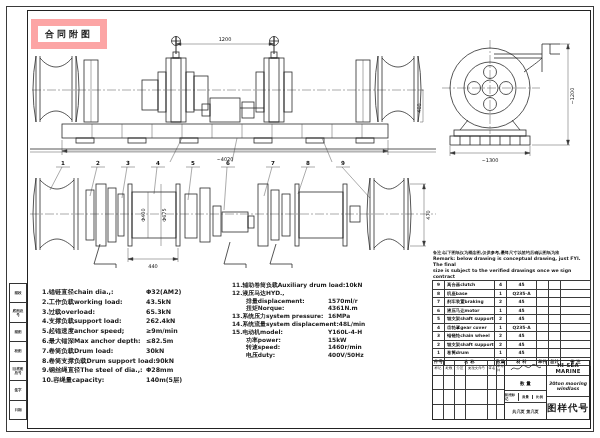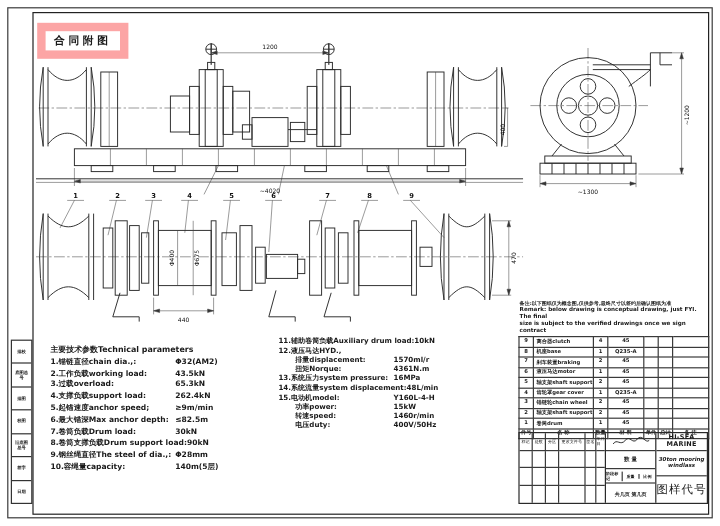--- a/index.html
+++ b/index.html
@@ -50,21 +50,21 @@
   .mid-cell{border-bottom:0.5px solid #3a3a3a;display:flex;align-items:center;justify-content:center;
             font-size:4.6px;font-weight:bold;box-sizing:border-box;}
   .stage-row{display:flex;}
   .stage-row>div{flex:1;border-right:0.5px solid #3a3a3a;display:flex;align-items:center;justify-content:center;
                  font-size:3.4px;overflow:hidden;}
   .stage-row>div:last-child{border-right:none;}
   .rt-cell{border-bottom:0.5px solid #3a3a3a;display:flex;align-items:center;justify-content:center;
            text-align:center;box-sizing:border-box;}
   .company{font-size:5.4px;font-weight:bold;letter-spacing:0.2px;}
   .product{font-size:4.6px;font-style:italic;font-weight:bold;}
-  .dcode{font-size:9.5px;font-weight:normal;letter-spacing:1px;}
+  .dcode{font-size:9.5px;font-weight:bold;letter-spacing:1px;}
   
   .strip{position:absolute;left:9px;top:283px;width:18px;height:137px;border:0.6px solid #333;
          display:flex;flex-direction:column;box-sizing:border-box;}
   .strip>div{flex:1;border-bottom:0.5px solid #333;font-size:3.6px;font-weight:bold;
      display:flex;align-items:center;justify-content:center;text-align:center;line-height:4px;
      overflow:hidden;word-break:break-all;padding:0 1px;box-sizing:border-box;}
   .strip>div:last-child{border-bottom:none;}
 </style>
 </head>
 <body>
@@ -357,21 +357,20 @@
       <line x1="380" y1="36" x2="396" y2="36"></line>
         <line x1="380" y1="98" x2="396" y2="98"></line>
       <line x1="394" y1="36" x2="394" y2="98"></line>
       <path d="M394,36 l-1.5,5 l3,0 z" fill="#333"></path>
         <path d="M394,98 l-1.5,-5 l3,0 z" fill="#333"></path>
     </g>
     <text class="dimtxt" x="400" y="67" text-anchor="middle" transform="rotate(-90 400 67)">470</text>
   </svg>
 
   <div class="params-left">
-    <div class="p-title">主要技术参数Technical parameters</div>
     <div class="p-row">
         <span class="p-lbl">1.锚链直径chain dia.,:</span>
         <span class="p-val">Φ32(AM2)</span>
       </div>
     <div class="p-row">
         <span class="p-lbl">2.工作负载working load:</span>
         <span class="p-val">43.5kN</span>
       </div>
     <div class="p-row">
         <span class="p-lbl">3.过载overload:</span>

